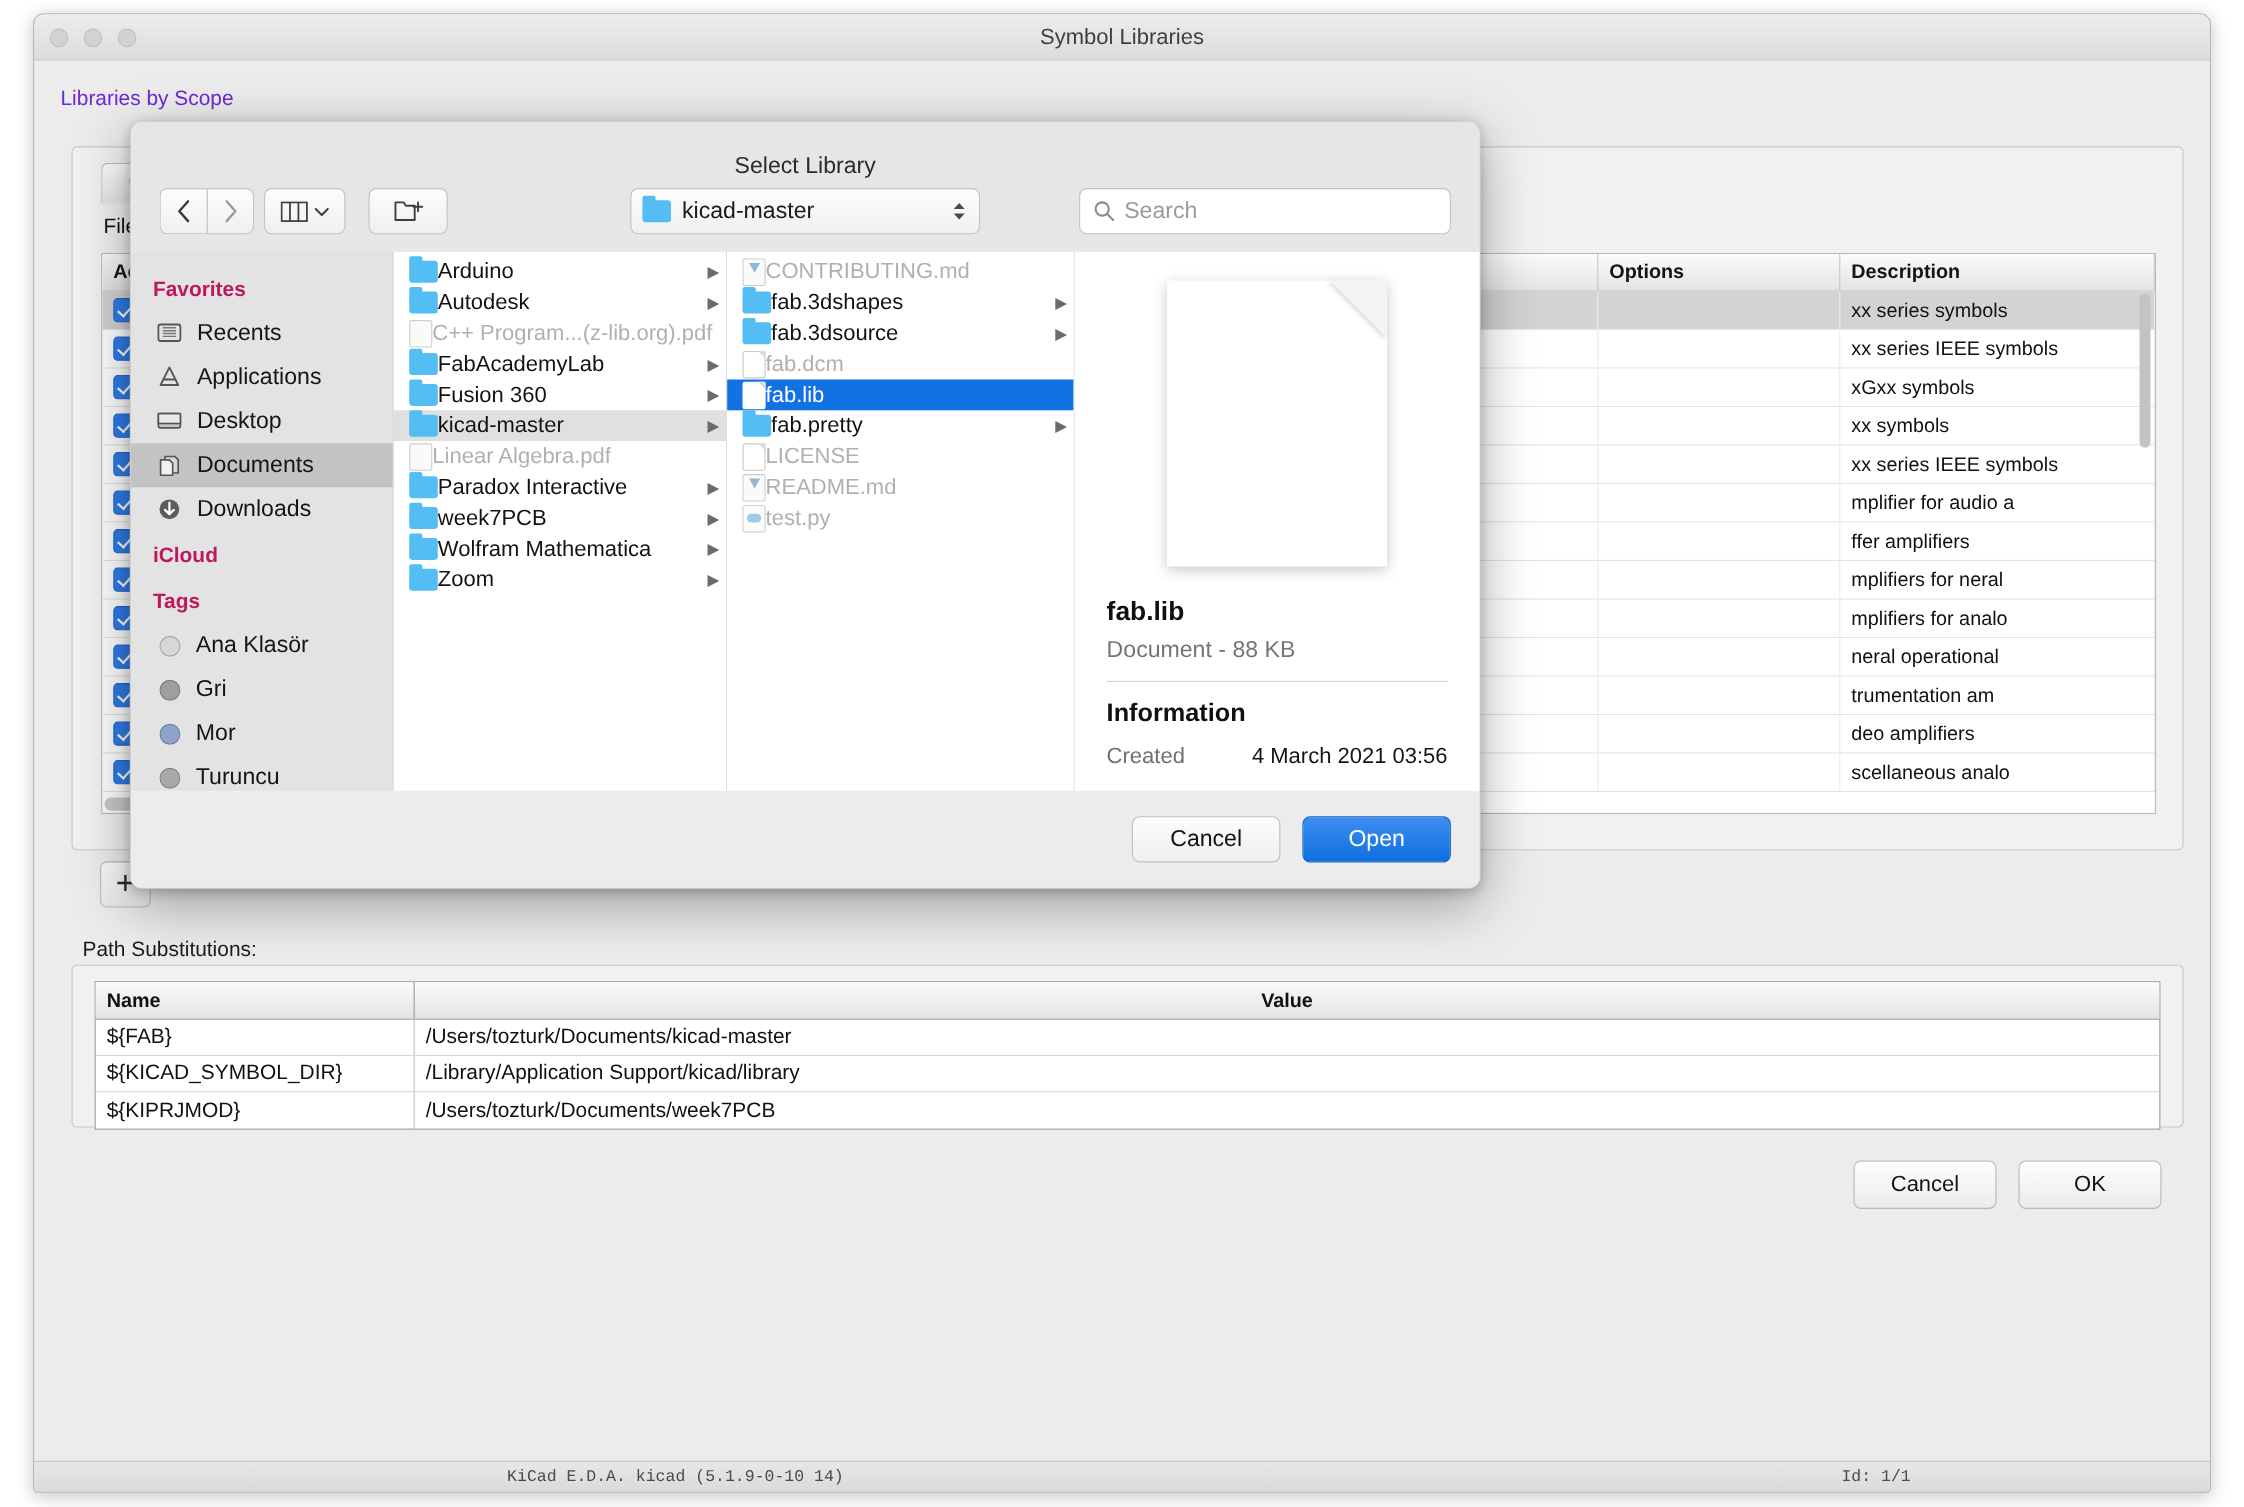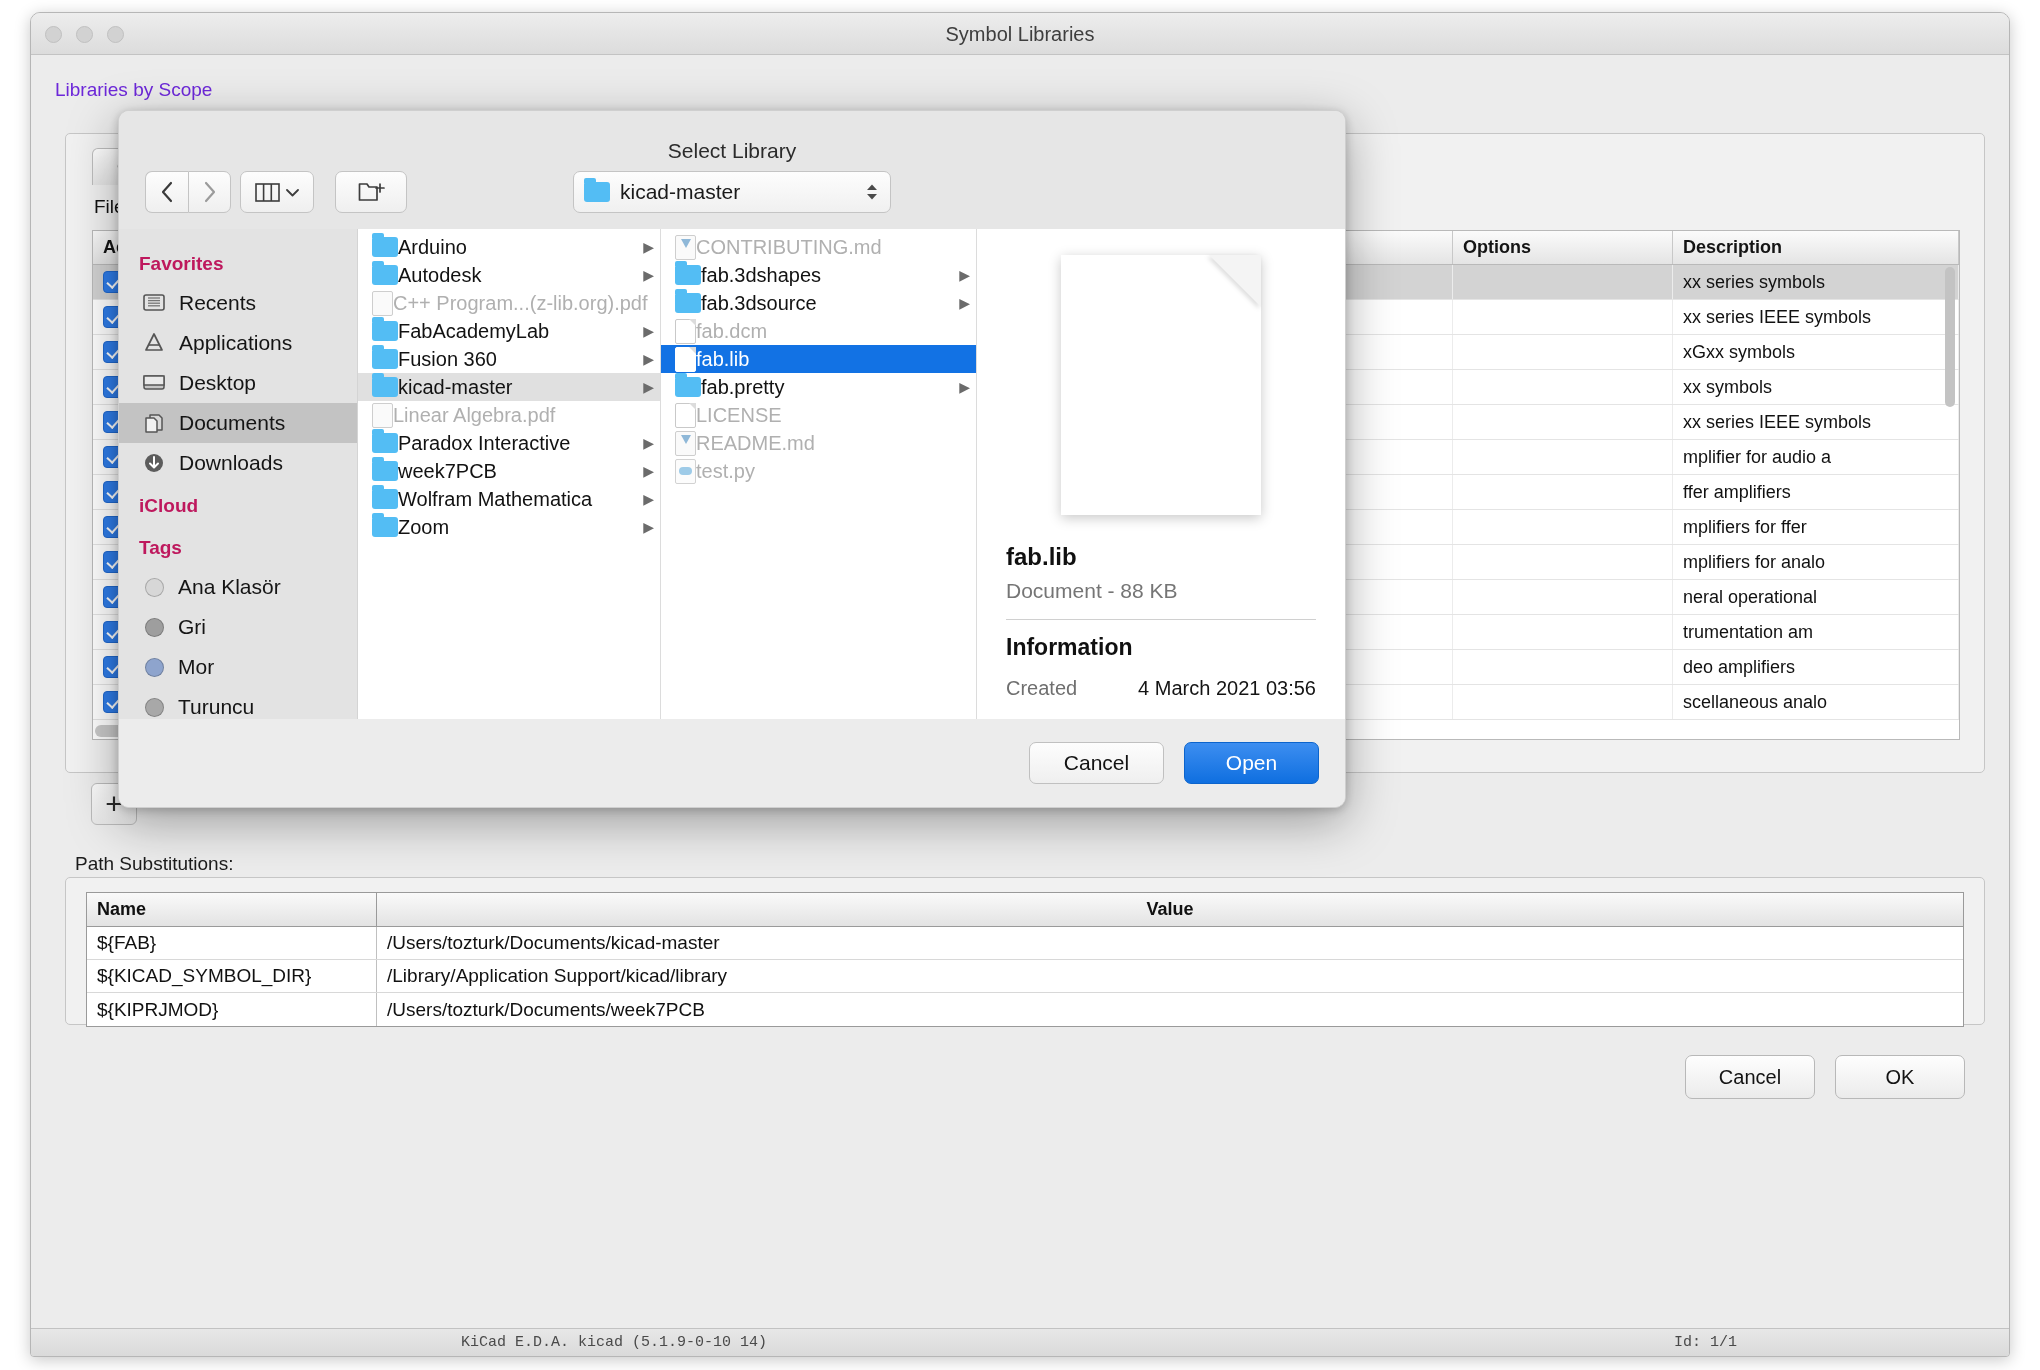--- a/index.html
+++ b/index.html
@@ -418,21 +418,21 @@
                 <div class="cell col-desc">ffer amplifiers</div>
               </div>
               <div class="grid-row">
                 <div class="cell col-active">
                   <span class="chk"></span>
                 </div>
                 <div class="cell col-nick"></div>
                 <div class="cell col-path"></div>
                 <div class="cell col-plugin"></div>
                 <div class="cell col-opts"></div>
-                <div class="cell col-desc">mplifiers for ffer</div>
+                <div class="cell col-desc">mplifiers for neral</div>
               </div>
               <div class="grid-row">
                 <div class="cell col-active">
                   <span class="chk"></span>
                 </div>
                 <div class="cell col-nick"></div>
                 <div class="cell col-path"></div>
                 <div class="cell col-plugin"></div>
                 <div class="cell col-opts"></div>
                 <div class="cell col-desc">mplifiers for analo</div>
@@ -572,20 +572,29 @@
         <span class="folder-ico"></span>
         <span>kicad-master</span>
         <span class="stepper">
           <svg width="12" height="17" viewBox="0 0 12 17">
               <path d="M6 1 L11 6.5 L1 6.5 Z" fill="#4a4a4a"></path>
               <path d="M6 16 L11 10.5 L1 10.5 Z" fill="#4a4a4a"></path>
             </svg>
         </span>
       </div>
 
+      <div class="searchbox">
+        <span>
+          <svg width="20" height="20" viewBox="0 0 20 20">
+              <circle cx="8" cy="8" r="6" fill="none" stroke="#8d8d8d" stroke-width="1.9"></circle>
+              <line x1="12.5" y1="12.5" x2="18" y2="18" stroke="#8d8d8d" stroke-width="1.9" stroke-linecap="round"></line>
+            </svg>
+        </span>
+        <input type="text" placeholder="Search" style="">
+      </div>
     </div>
 
     <div class="sheet-main">
 
       <div class="fs-sidebar">
         <div class="sb-head">Favorites</div>
         <div id="fav-list">
             <div class="sb-item">
               <span>
                 <svg width="26" height="24" viewBox="0 0 26 24">

